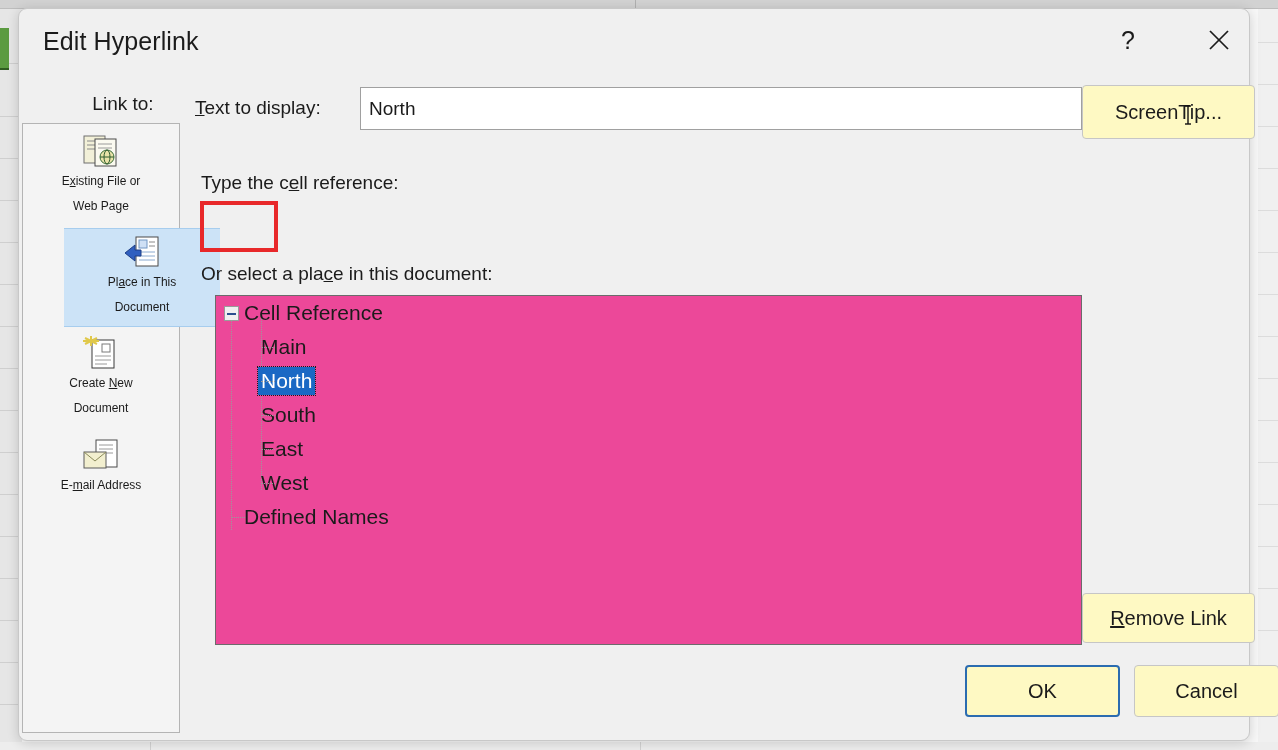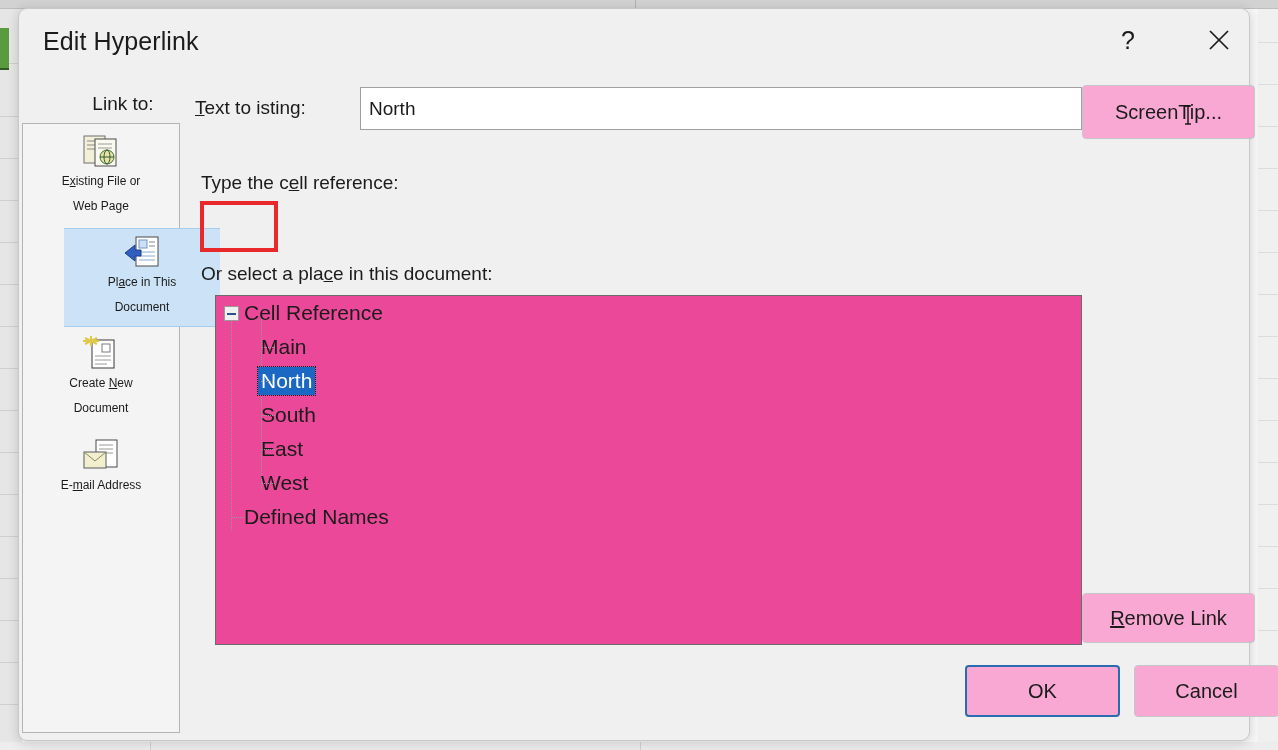--- a/index.html
+++ b/index.html
@@ -258,21 +258,21 @@
   }
   .tree-hline {
     position: absolute;
     width: 14px;
     border-top: 1px dotted #9a9a9a;
   }
 
   
   .btn {
     position: absolute;
-    background: #f9a8d4;
+    background: #fef9c3;
     border: 1px solid #c6c6c6;
     border-radius: 4px;
     font-family: "Liberation Sans", sans-serif;
     font-size: 20px;
     color: #1b1b1b;
     display: flex;
     align-items: center;
     justify-content: center;
     box-sizing: border-box;
     cursor: default;
@@ -429,21 +429,21 @@
           <line x1="17" y1="11" x2="31" y2="11" stroke="#9a9a9a"></line>
           <line x1="17" y1="15" x2="31" y2="15" stroke="#9a9a9a"></line>
           <rect x="2" y="14" width="22" height="16" fill="#f2efcf" stroke="#5a5a5a"></rect>
           <path d="M2 14 L13 23 L24 14" fill="none" stroke="#8a8a5a"></path>
         </svg>
       </span>
       <span class="li-label"><span>E-</span><span class="u">m</span><span>ail Address</span></span>
     </div>
   </div>
 
-  <div class="field-label" id="label-text-display"><span></span><span class="u">T</span><span>ext to isting:</span></div>
+  <div class="field-label" id="label-text-display"><span></span><span class="u">T</span><span>ext to display:</span></div>
   <input class="txtinput" id="input-text-display" type="text" value="North" style="">
 
   <div class="field-label" id="label-cellref"><span>Type the c</span><span class="u">e</span><span>ll reference:</span></div>
   <div id="annotation-box"></div>
 
   <div class="field-label" id="label-selectplace"><span>Or select a pla</span><span class="u">c</span><span>e in this document:</span></div>
 
   <div id="treeview">
     <div class="tree-vline" style="top:24px; height:210px"></div>
     <div class="tree-vline" style="left:45px; top:22px; height:172px"></div>

